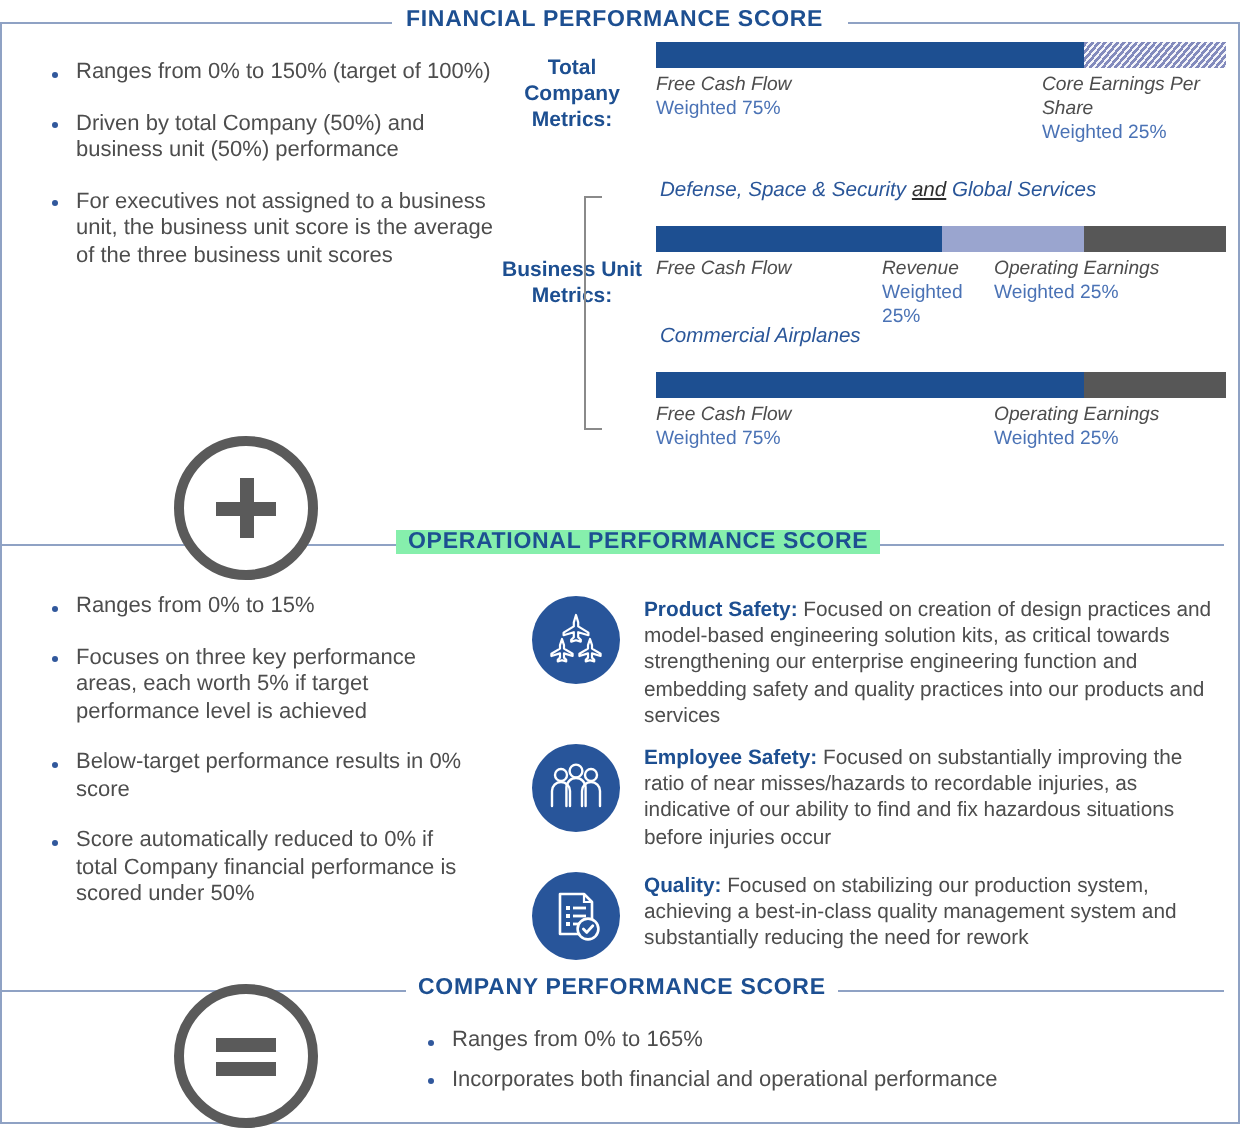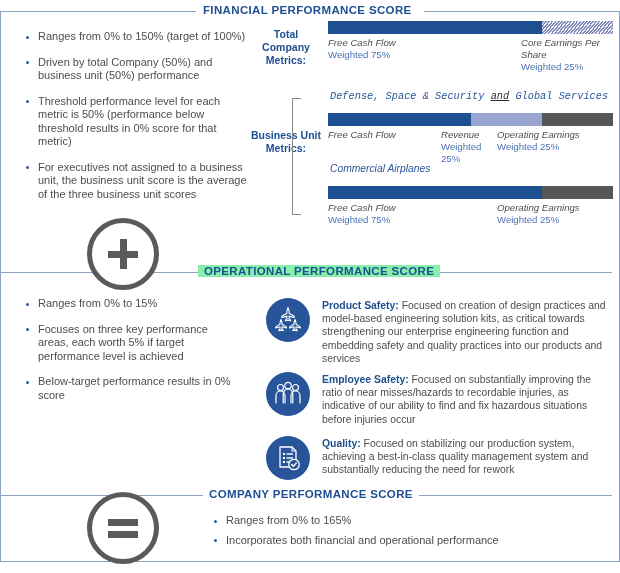--- a/index.html
+++ b/index.html
@@ -139,21 +139,20 @@
   <div class="frame-right"></div>
   <div class="frame-bottom"></div>
 
   <div class="rule" style="left:0; top:11px; width:196px;"></div>
   <div class="rule" style="left:424px; top:11px; width:196px;"></div>
   <div class="sec-title" style="left:203px; top:4px;">FINANCIAL PERFORMANCE SCORE</div>
 
   <div class="bullets" style="left:22px; top:30px; width:230px;">
     <div class="bullet-row">Ranges from 0% to 150% (target of 100%)</div>
     <div class="bullet-row">Driven by total Company (50%) and business unit (50%) performance</div>
-    <div class="bullet-row">Threshold performance level for each metric is 50% (performance below threshold results in 0% score for that metric)</div>
     <div class="bullet-row">For executives not assigned to a business unit, the business unit score is the average of the three business unit scores</div>
   </div>
 
   <div class="grp-label" style="left:250px; top:28px; width:72px;">Total Company Metrics:</div>
 
   <div class="barwrap" style="left:328px; top:21px; width:285px;">
     <div class="bar">
       <div class="seg-blue" style="width:75%;"></div>
       <div class="seg-hatch" style="width:25%;"></div>
     </div>
@@ -170,21 +169,21 @@
   </div>
 
   <div class="grp-label" style="left:250px; top:129px; width:72px;">Business Unit Metrics:</div>
 
   <div class="bracket" style="left:292px; top:98px; width:9px; height:117px;">
     <div class="v"></div>
     <div class="t"></div>
     <div class="b"></div>
   </div>
 
-  <div class="bu-heading" style="left:330px; top:90px;font-family:Liberation Mono, monospace;">
+  <div class="bu-heading" style="left:330px; top:90px;">
     <span>Defense, Space &amp; Security</span>
     <span class="plain">and</span>
     <span>Global Services</span>
   </div>
 
   <div class="barwrap" style="left:328px; top:113px; width:285px;">
     <div class="bar">
       <div class="seg-blue" style="width:50%;"></div>
       <div class="seg-peri" style="width:25%;"></div>
       <div class="seg-gray" style="width:25%;"></div>
@@ -231,20 +230,21 @@
 
   <div class="op-circle" style="left:87px; top:218px; width:72px; height:72px;">
     <span class="op-plus-h"></span>
     <span class="op-plus-v"></span>
   </div>
 
   <div class="bullets" style="left:22px; top:297px; width:215px;">
     <div class="bullet-row">Ranges from 0% to 15%</div>
     <div class="bullet-row">Focuses on three key performance areas, each worth 5% if target performance level is achieved</div>
     <div class="bullet-row">Below-target performance results in 0% score</div>
+    <div class="bullet-row">Score automatically reduced to 0% if total Company financial performance is scored under 50%</div>
   </div>
 
   <div class="op-item" style="left:266px; top:298px; width:345px;">
     <div class="op-icon">
       <svg width="30" height="30" viewBox="0 0 30 30" aria-hidden="true">
         <g fill="none" stroke="#ffffff" stroke-width="1.1" stroke-linejoin="round">
           <path d="M15 2.5 L16.1 6.2 L16.1 8.2 L21.2 11.3 L21.2 12.6 L16.1 11.1 L16.1 13.6 L17.4 14.9 L17.4 15.8 L15 15.1 L12.6 15.8 L12.6 14.9 L13.9 13.6 L13.9 11.1 L8.8 12.6 L8.8 11.3 L13.9 8.2 L13.9 6.2 Z"></path>
           <path d="M8 14.5 L9 17.6 L9 19.3 L13.3 21.9 L13.3 23 L9 21.7 L9 23.8 L10.1 24.9 L10.1 25.7 L8 25.1 L5.9 25.7 L5.9 24.9 L7 23.8 L7 21.7 L2.7 23 L2.7 21.9 L7 19.3 L7 17.6 Z"></path>
           <path d="M22 14.5 L23 17.6 L23 19.3 L27.3 21.9 L27.3 23 L23 21.7 L23 23.8 L24.1 24.9 L24.1 25.7 L22 25.1 L19.9 25.7 L19.9 24.9 L21 23.8 L21 21.7 L16.7 23 L16.7 21.9 L21 19.3 L21 17.6 Z"></path>
         </g>

